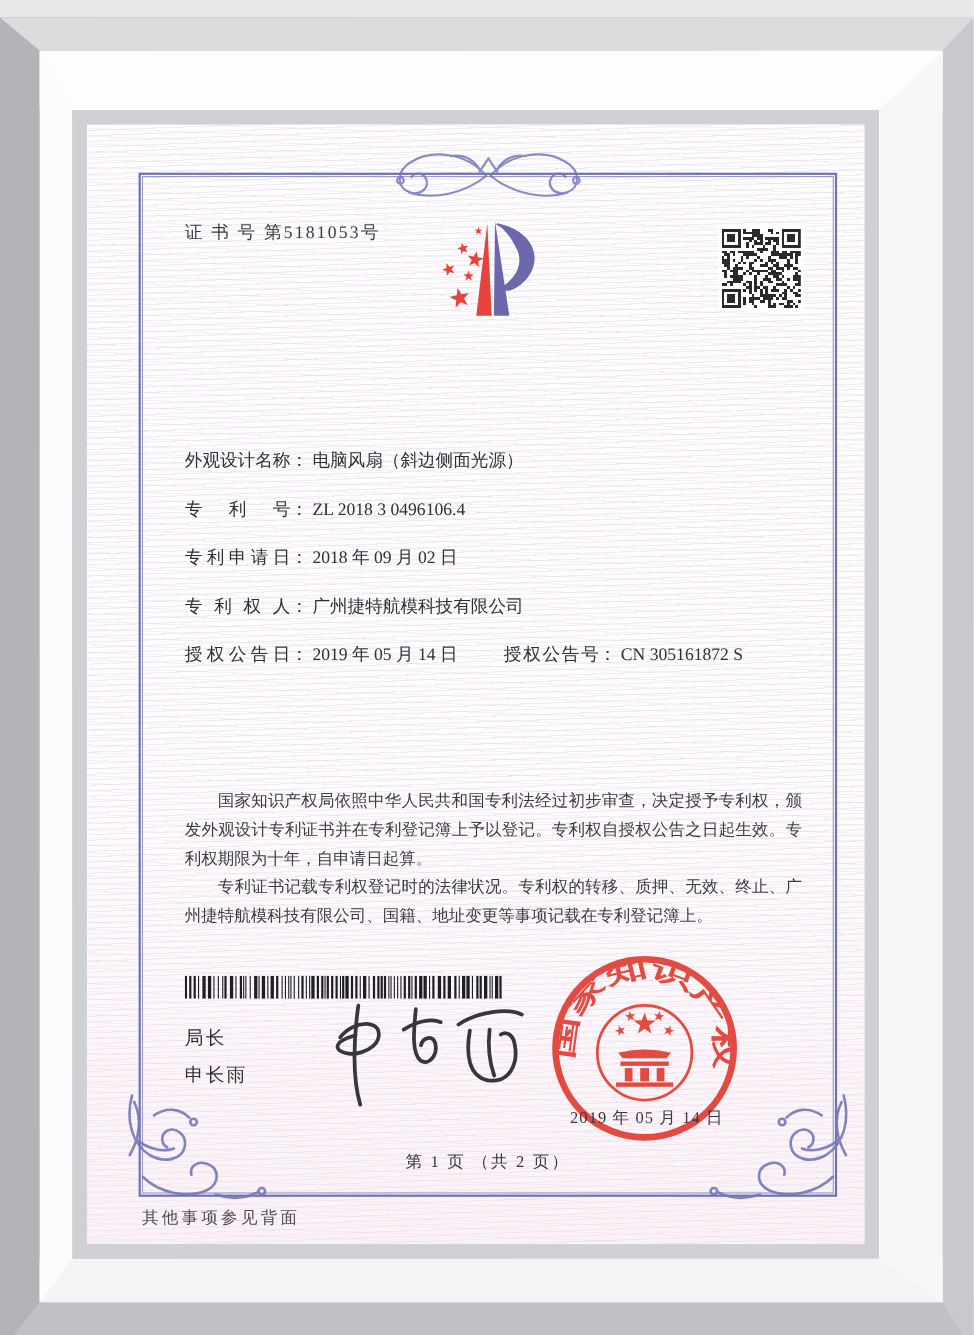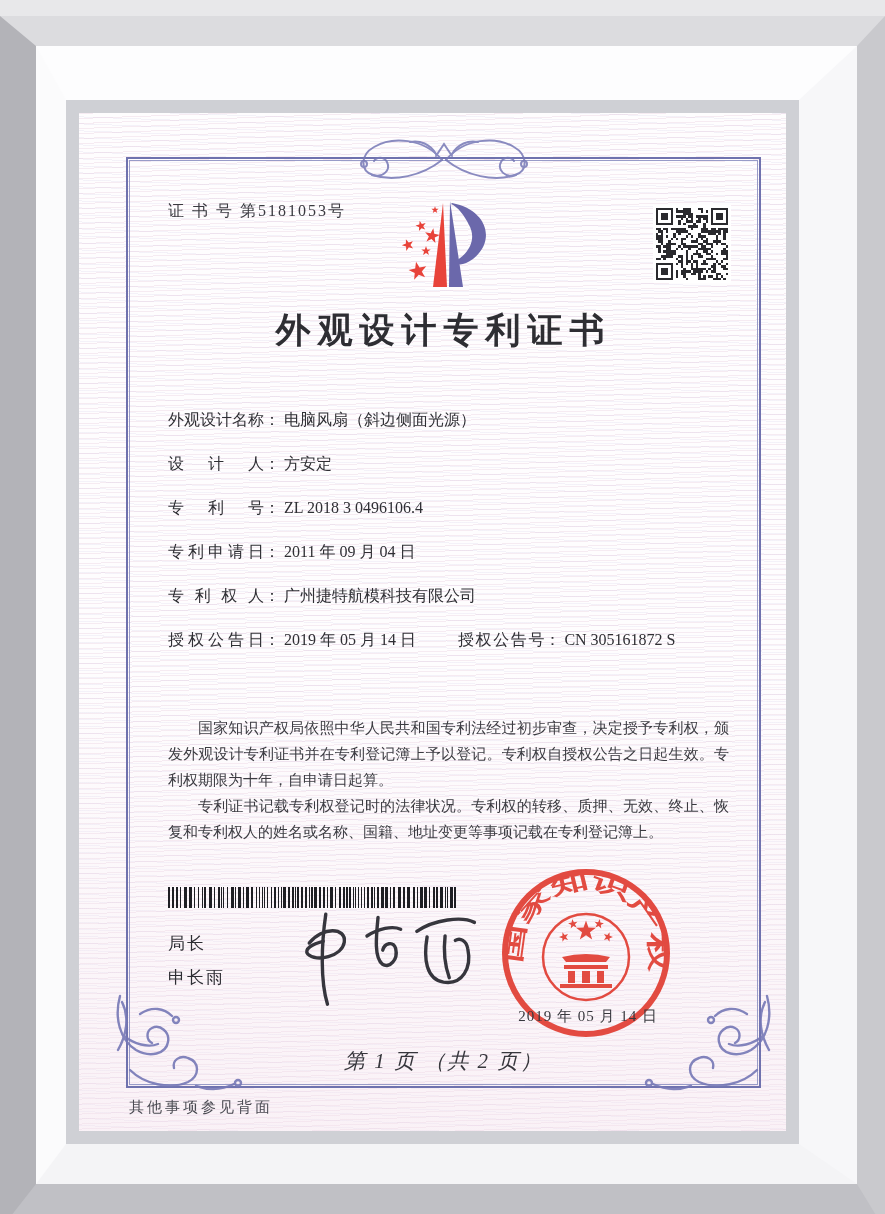--- a/index.html
+++ b/index.html
@@ -54,22 +54,22 @@
          text-align:justify;}
   .paras p{margin:0;text-indent:2em;font-family:Liberation Mono, monospace;}
   .barcode{top:726px;left:38px;width:398px;height:21px;overflow:hidden;white-space:nowrap;}
   .barcode i{display:inline-block;height:100%;background:#1e1e23;vertical-align:top;}
   .signer{top:766px;left:38px;font-family:"Liberation Sans","DejaVu Sans",sans-serif;
           font-size:17px;color:#2d2d33;line-height:34px;letter-spacing:2px;}
   .signature{top:738px;left:142px;}
   .seal{top:704px;left:368px;}
   .seal-date{top:846px;left:372px;width:172px;text-align:center;font-size:15px;
              letter-spacing:1px;color:#38383e;}
-  .page-note{top:886px;left:0;right:0;text-align:center;font-size:21px;
-             letter-spacing:2px;color:#36363c;font-style:italic;}
+  .page-note{top:886px;left:0;right:0;text-align:center;font-size:15px;
+             letter-spacing:2px;color:#36363c;}
   .back-note{margin-top:13px;width:629px;text-align:left;font-size:15px;
              letter-spacing:3px;color:#4a4a52;}
   .orn-top{top:-31px;left:50%;transform:translateX(-50%);}
   .orn-bl{bottom:-16px;left:-20px;}
   .orn-br{bottom:-16px;right:-20px;}
 </style>
 </head>
 <body>
 
 <div class="scene">
@@ -148,37 +148,35 @@
            <path d="M22 0h7v7h-7z" fill="#2a2a2e"></path>
                   <path d="M23 1h5v5h-5z" fill="#fff"></path>
                   <path d="M24 2h3v3h-3z" fill="#2a2a2e"></path>
            <path d="M0 22h7v7h-7z" fill="#2a2a2e"></path>
                   <path d="M1 23h5v5h-5z" fill="#fff"></path>
                   <path d="M2 24h3v3h-3z" fill="#2a2a2e"></path>
            <path class="modules" d="M8 0h1v1h-1zM11 0h1v1h-1zM12 0h1v1h-1zM13 0h1v1h-1zM17 0h1v1h-1zM18 0h1v1h-1zM8 1h1v1h-1zM9 1h1v1h-1zM10 1h1v1h-1zM11 1h1v1h-1zM12 1h1v1h-1zM13 1h1v1h-1zM18 1h1v1h-1zM20 1h1v1h-1zM11 2h1v1h-1zM12 2h1v1h-1zM13 2h1v1h-1zM14 2h1v1h-1zM8 3h1v1h-1zM9 3h1v1h-1zM10 3h1v1h-1zM11 3h1v1h-1zM13 3h1v1h-1zM14 3h1v1h-1zM16 3h1v1h-1zM17 3h1v1h-1zM18 3h1v1h-1zM19 3h1v1h-1zM20 3h1v1h-1zM10 4h1v1h-1zM12 4h1v1h-1zM14 4h1v1h-1zM17 4h1v1h-1zM19 4h1v1h-1zM20 4h1v1h-1zM9 5h1v1h-1zM12 5h1v1h-1zM13 5h1v1h-1zM14 5h1v1h-1zM16 5h1v1h-1zM17 5h1v1h-1zM20 5h1v1h-1zM9 6h1v1h-1zM11 6h1v1h-1zM15 6h1v1h-1zM19 6h1v1h-1zM13 7h1v1h-1zM14 7h1v1h-1zM15 7h1v1h-1zM16 7h1v1h-1zM19 7h1v1h-1zM0 8h1v1h-1zM1 8h1v1h-1zM3 8h1v1h-1zM4 8h1v1h-1zM6 8h1v1h-1zM7 8h1v1h-1zM8 8h1v1h-1zM9 8h1v1h-1zM10 8h1v1h-1zM11 8h1v1h-1zM14 8h1v1h-1zM18 8h1v1h-1zM19 8h1v1h-1zM20 8h1v1h-1zM22 8h1v1h-1zM23 8h1v1h-1zM25 8h1v1h-1zM26 8h1v1h-1zM27 8h1v1h-1zM28 8h1v1h-1zM1 9h1v1h-1zM2 9h1v1h-1zM4 9h1v1h-1zM8 9h1v1h-1zM9 9h1v1h-1zM10 9h1v1h-1zM11 9h1v1h-1zM12 9h1v1h-1zM18 9h1v1h-1zM19 9h1v1h-1zM20 9h1v1h-1zM21 9h1v1h-1zM22 9h1v1h-1zM23 9h1v1h-1zM24 9h1v1h-1zM25 9h1v1h-1zM27 9h1v1h-1zM28 9h1v1h-1zM0 10h1v1h-1zM2 10h1v1h-1zM7 10h1v1h-1zM9 10h1v1h-1zM13 10h1v1h-1zM17 10h1v1h-1zM21 10h1v1h-1zM22 10h1v1h-1zM23 10h1v1h-1zM25 10h1v1h-1zM27 10h1v1h-1zM0 11h1v1h-1zM1 11h1v1h-1zM2 11h1v1h-1zM4 11h1v1h-1zM7 11h1v1h-1zM12 11h1v1h-1zM14 11h1v1h-1zM17 11h1v1h-1zM18 11h1v1h-1zM19 11h1v1h-1zM24 11h1v1h-1zM27 11h1v1h-1zM0 12h1v1h-1zM1 12h1v1h-1zM2 12h1v1h-1zM6 12h1v1h-1zM8 12h1v1h-1zM10 12h1v1h-1zM11 12h1v1h-1zM16 12h1v1h-1zM18 12h1v1h-1zM20 12h1v1h-1zM24 12h1v1h-1zM27 12h1v1h-1zM1 13h1v1h-1zM2 13h1v1h-1zM5 13h1v1h-1zM10 13h1v1h-1zM14 13h1v1h-1zM15 13h1v1h-1zM16 13h1v1h-1zM19 13h1v1h-1zM20 13h1v1h-1zM23 13h1v1h-1zM24 13h1v1h-1zM25 13h1v1h-1zM2 14h1v1h-1zM4 14h1v1h-1zM5 14h1v1h-1zM6 14h1v1h-1zM7 14h1v1h-1zM10 14h1v1h-1zM11 14h1v1h-1zM17 14h1v1h-1zM18 14h1v1h-1zM20 14h1v1h-1zM21 14h1v1h-1zM22 14h1v1h-1zM24 14h1v1h-1zM26 14h1v1h-1zM27 14h1v1h-1zM0 15h1v1h-1zM1 15h1v1h-1zM3 15h1v1h-1zM4 15h1v1h-1zM5 15h1v1h-1zM9 15h1v1h-1zM11 15h1v1h-1zM12 15h1v1h-1zM13 15h1v1h-1zM14 15h1v1h-1zM15 15h1v1h-1zM16 15h1v1h-1zM18 15h1v1h-1zM19 15h1v1h-1zM22 15h1v1h-1zM28 15h1v1h-1zM1 16h1v1h-1zM4 16h1v1h-1zM5 16h1v1h-1zM8 16h1v1h-1zM10 16h1v1h-1zM13 16h1v1h-1zM17 16h1v1h-1zM18 16h1v1h-1zM19 16h1v1h-1zM20 16h1v1h-1zM21 16h1v1h-1zM27 16h1v1h-1zM1 17h1v1h-1zM3 17h1v1h-1zM4 17h1v1h-1zM5 17h1v1h-1zM6 17h1v1h-1zM7 17h1v1h-1zM12 17h1v1h-1zM16 17h1v1h-1zM19 17h1v1h-1zM20 17h1v1h-1zM22 17h1v1h-1zM26 17h1v1h-1zM27 17h1v1h-1zM28 17h1v1h-1zM4 18h1v1h-1zM5 18h1v1h-1zM6 18h1v1h-1zM7 18h1v1h-1zM12 18h1v1h-1zM15 18h1v1h-1zM16 18h1v1h-1zM17 18h1v1h-1zM20 18h1v1h-1zM21 18h1v1h-1zM24 18h1v1h-1zM26 18h1v1h-1zM27 18h1v1h-1zM28 18h1v1h-1zM2 19h1v1h-1zM3 19h1v1h-1zM4 19h1v1h-1zM5 19h1v1h-1zM6 19h1v1h-1zM9 19h1v1h-1zM10 19h1v1h-1zM12 19h1v1h-1zM14 19h1v1h-1zM17 19h1v1h-1zM18 19h1v1h-1zM22 19h1v1h-1zM28 19h1v1h-1zM0 20h1v1h-1zM1 20h1v1h-1zM3 20h1v1h-1zM8 20h1v1h-1zM10 20h1v1h-1zM12 20h1v1h-1zM14 20h1v1h-1zM20 20h1v1h-1zM21 20h1v1h-1zM22 20h1v1h-1zM23 20h1v1h-1zM27 20h1v1h-1zM28 20h1v1h-1zM9 21h1v1h-1zM10 21h1v1h-1zM12 21h1v1h-1zM13 21h1v1h-1zM15 21h1v1h-1zM16 21h1v1h-1zM19 21h1v1h-1zM24 21h1v1h-1zM26 21h1v1h-1zM8 22h1v1h-1zM10 22h1v1h-1zM12 22h1v1h-1zM14 22h1v1h-1zM16 22h1v1h-1zM18 22h1v1h-1zM19 22h1v1h-1zM20 22h1v1h-1zM23 22h1v1h-1zM25 22h1v1h-1zM28 22h1v1h-1zM10 23h1v1h-1zM14 23h1v1h-1zM16 23h1v1h-1zM22 23h1v1h-1zM23 23h1v1h-1zM26 23h1v1h-1zM27 23h1v1h-1zM11 24h1v1h-1zM14 24h1v1h-1zM15 24h1v1h-1zM16 24h1v1h-1zM17 24h1v1h-1zM18 24h1v1h-1zM19 24h1v1h-1zM21 24h1v1h-1zM23 24h1v1h-1zM27 24h1v1h-1zM28 24h1v1h-1zM8 25h1v1h-1zM10 25h1v1h-1zM11 25h1v1h-1zM12 25h1v1h-1zM13 25h1v1h-1zM15 25h1v1h-1zM16 25h1v1h-1zM17 25h1v1h-1zM18 25h1v1h-1zM20 25h1v1h-1zM22 25h1v1h-1zM23 25h1v1h-1zM8 26h1v1h-1zM10 26h1v1h-1zM11 26h1v1h-1zM14 26h1v1h-1zM15 26h1v1h-1zM17 26h1v1h-1zM24 26h1v1h-1zM25 26h1v1h-1zM28 26h1v1h-1zM8 27h1v1h-1zM11 27h1v1h-1zM17 27h1v1h-1zM19 27h1v1h-1zM21 27h1v1h-1zM22 27h1v1h-1zM24 27h1v1h-1zM26 27h1v1h-1zM12 28h1v1h-1zM17 28h1v1h-1zM18 28h1v1h-1zM19 28h1v1h-1zM23 28h1v1h-1zM24 28h1v1h-1zM25 28h1v1h-1zM27 28h1v1h-1z"></path>
          </g>
        </svg>
 
-       <div class="abs title">外观设计专利证书</div>
 
        <div class="abs fields">
          <div class="frow"><span class="flabel">外观设计名称</span><span class="fcolon">：</span><span>电脑风扇（斜边侧面光源）</span></div>
-         <div class="frow"><span class="flabel">设计人</span><span class="fcolon">：</span><span>方安定</span></div>
          <div class="frow"><span class="flabel">专利号</span><span class="fcolon">：</span><span>ZL 2018 3 0496106.4</span></div>
-         <div class="frow"><span class="flabel">专利申请日</span><span class="fcolon">：</span><span>2011 年 09 月 04 日</span></div>
+         <div class="frow"><span class="flabel">专利申请日</span><span class="fcolon">：</span><span>2018 年 09 月 02 日</span></div>
          <div class="frow"><span class="flabel">专利权人</span><span class="fcolon">：</span><span>广州捷特航模科技有限公司</span></div>
          <div class="frow">
            <span class="flabel">授权公告日</span><span class="fcolon">：</span><span>2019 年 05 月 14 日</span>
            <span class="flabel2">授权公告号</span><span class="fcolon">：</span><span>CN 305161872 S</span>
          </div>
        </div>
 
        <div class="abs paras">
          <p>国家知识产权局依照中华人民共和国专利法经过初步审查，决定授予专利权，颁发外观设计专利证书并在专利登记簿上予以登记。专利权自授权公告之日起生效。专利权期限为十年，自申请日起算。</p>
-         <p>专利证书记载专利权登记时的法律状况。专利权的转移、质押、无效、终止、恢复和专利权人的姓名或名称、国籍、地址变更等事项记载在专利登记簿上。</p>
+         <p>专利证书记载专利权登记时的法律状况。专利权的转移、质押、无效、终止、广州捷特航模科技有限公司、国籍、地址变更等事项记载在专利登记簿上。</p>
        </div>
 
        <div class="abs barcode"><i style="width:2px;margin-right:2px"></i><i style="width:2px;margin-right:2px"></i><i style="width:2px;margin-right:2px"></i><i style="width:1px;margin-right:3px"></i><i style="width:3px;margin-right:2px"></i><i style="width:3px;margin-right:2px"></i><i style="width:1px;margin-right:3px"></i><i style="width:1px;margin-right:3px"></i><i style="width:1px;margin-right:1px"></i><i style="width:2px;margin-right:3px"></i><i style="width:3px;margin-right:2px"></i><i style="width:1px;margin-right:3px"></i><i style="width:2px;margin-right:1px"></i><i style="width:1px;margin-right:1px"></i><i style="width:1px;margin-right:3px"></i><i style="width:1px;margin-right:3px"></i><i style="width:3px;margin-right:1px"></i><i style="width:1px;margin-right:2px"></i><i style="width:3px;margin-right:2px"></i><i style="width:1px;margin-right:2px"></i><i style="width:3px;margin-right:2px"></i><i style="width:2px;margin-right:3px"></i><i style="width:1px;margin-right:2px"></i><i style="width:1px;margin-right:2px"></i><i style="width:1px;margin-right:1px"></i><i style="width:1px;margin-right:2px"></i><i style="width:1px;margin-right:3px"></i><i style="width:1px;margin-right:2px"></i><i style="width:2px;margin-right:2px"></i><i style="width:1px;margin-right:2px"></i><i style="width:1px;margin-right:1px"></i><i style="width:3px;margin-right:2px"></i><i style="width:2px;margin-right:2px"></i><i style="width:2px;margin-right:1px"></i><i style="width:1px;margin-right:1px"></i><i style="width:2px;margin-right:2px"></i><i style="width:2px;margin-right:2px"></i><i style="width:2px;margin-right:2px"></i><i style="width:1px;margin-right:1px"></i><i style="width:2px;margin-right:1px"></i><i style="width:3px;margin-right:2px"></i><i style="width:2px;margin-right:2px"></i><i style="width:2px;margin-right:2px"></i><i style="width:1px;margin-right:2px"></i><i style="width:3px;margin-right:2px"></i><i style="width:1px;margin-right:3px"></i><i style="width:2px;margin-right:2px"></i><i style="width:2px;margin-right:1px"></i><i style="width:2px;margin-right:1px"></i><i style="width:2px;margin-right:2px"></i><i style="width:1px;margin-right:1px"></i><i style="width:1px;margin-right:2px"></i><i style="width:1px;margin-right:2px"></i><i style="width:1px;margin-right:2px"></i><i style="width:1px;margin-right:2px"></i><i style="width:2px;margin-right:2px"></i><i style="width:2px;margin-right:1px"></i><i style="width:1px;margin-right:2px"></i><i style="width:2px;margin-right:2px"></i><i style="width:3px;margin-right:1px"></i><i style="width:3px;margin-right:2px"></i><i style="width:1px;margin-right:2px"></i><i style="width:2px;margin-right:3px"></i><i style="width:3px;margin-right:2px"></i><i style="width:2px;margin-right:2px"></i><i style="width:3px;margin-right:3px"></i><i style="width:2px;margin-right:2px"></i><i style="width:1px;margin-right:2px"></i><i style="width:3px;margin-right:1px"></i><i style="width:3px;margin-right:2px"></i><i style="width:1px;margin-right:3px"></i><i style="width:2px;margin-right:1px"></i><i style="width:2px;margin-right:2px"></i><i style="width:3px;margin-right:2px"></i><i style="width:1px;margin-right:1px"></i><i style="width:1px;margin-right:2px"></i><i style="width:3px;margin-right:1px"></i><i style="width:2px;margin-right:2px"></i></div>
 
        <div class="abs signer">
          <div>局长</div>
          <div>申长雨</div>
        </div>
 
        <svg class="abs signature" width="230" height="112" viewBox="0 0 230 112">

